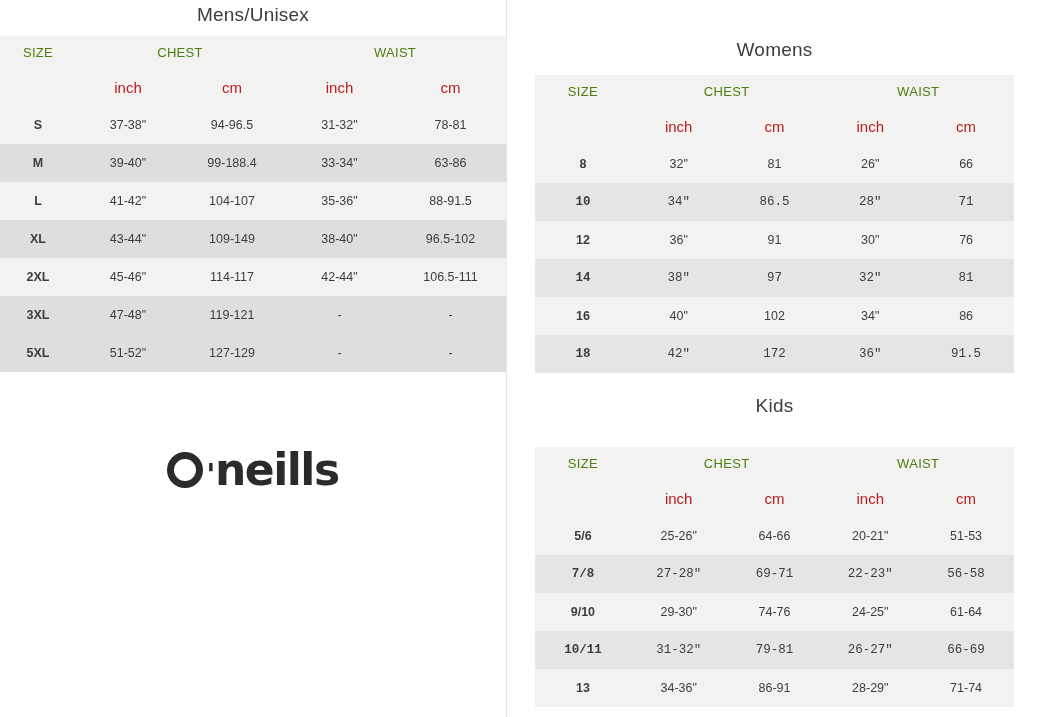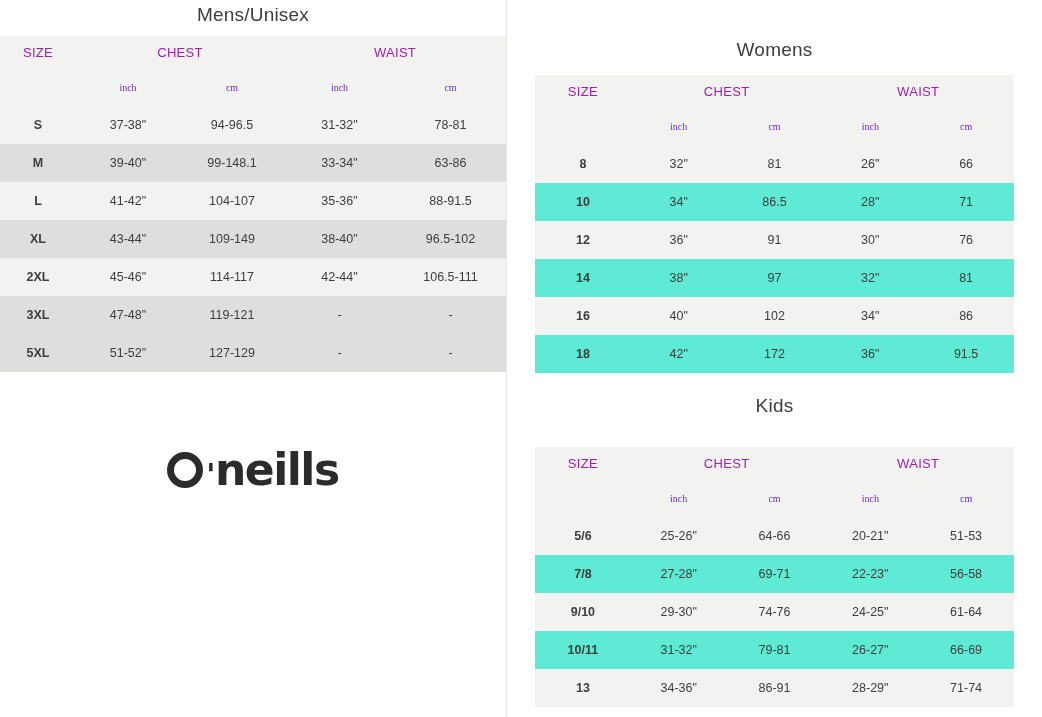--- a/index.html
+++ b/index.html
@@ -48,32 +48,31 @@
     table-layout: fixed;
   }
   table.size-table td, table.size-table th {
     text-align: center;
     font-weight: normal;
     padding: 0;
     vertical-align: middle;
   }
   
   .hdr-group td {
-    color: #a21caf;
+    color: #4d7c0f;
     font-size: 13px;
     font-weight: bold;
     letter-spacing: 0.3px;
     height: 32px;
   }
   .hdr-unit td {
-    color: #6d28d9;
-    font-size: 10px;
+    color: #b91c1c;
+    font-size: 15px;
     font-weight: bold;
     height: 38px;
-    font-family: Liberation Serif, serif;
   }
   .body-row td {
     height: 38px;
     font-size: 12.5px;
     color: #3d3d3d;
   }
   .body-row td.size-cell {
     font-weight: bold;
     font-size: 12.5px;
     color: #3d3d3d;
@@ -91,21 +90,21 @@
   .mens-wrap .row-plain td { background: #f2f2f1; }
   .mens-wrap .row-alt td { background: #dededd; }
 
   
   .right-table-wrap {
     margin: 0 28px;
   }
   .right-table-wrap table.size-table .hdr-group td,
   .right-table-wrap table.size-table .hdr-unit td { background: #f2f2f1; }
   .right-table-wrap .row-plain td { background: #f2f2f1; }
-  .right-table-wrap .row-alt td { background: #5eead4; }
+  .right-table-wrap .row-alt td { background: #e5e5e5; font-family: Liberation Mono, monospace; }
 
   .logo-area {
     display: flex;
     align-items: center;
     justify-content: center;
     height: 195px;
   }
   .logo {
     font-size: 44px;
     font-weight: bold;
@@ -165,21 +164,21 @@
           <tr class="body-row row-plain">
             <td class="size-cell">S</td>
             <td>37-38"</td>
             <td>94-96.5</td>
             <td>31-32"</td>
             <td>78-81</td>
           </tr>
           <tr class="body-row row-alt">
             <td class="size-cell">M</td>
             <td>39-40"</td>
-            <td>99-148.1</td>
+            <td>99-188.4</td>
             <td>33-34"</td>
             <td>63-86</td>
           </tr>
           <tr class="body-row row-plain">
             <td class="size-cell">L</td>
             <td>41-42"</td>
             <td>104-107</td>
             <td>35-36"</td>
             <td>88-91.5</td>
           </tr>

